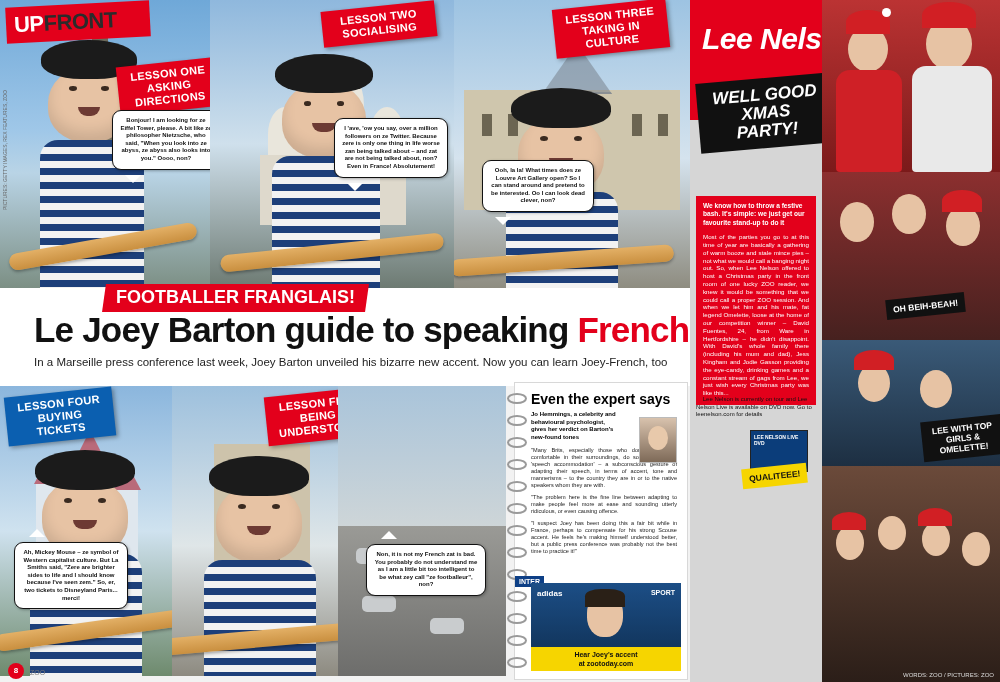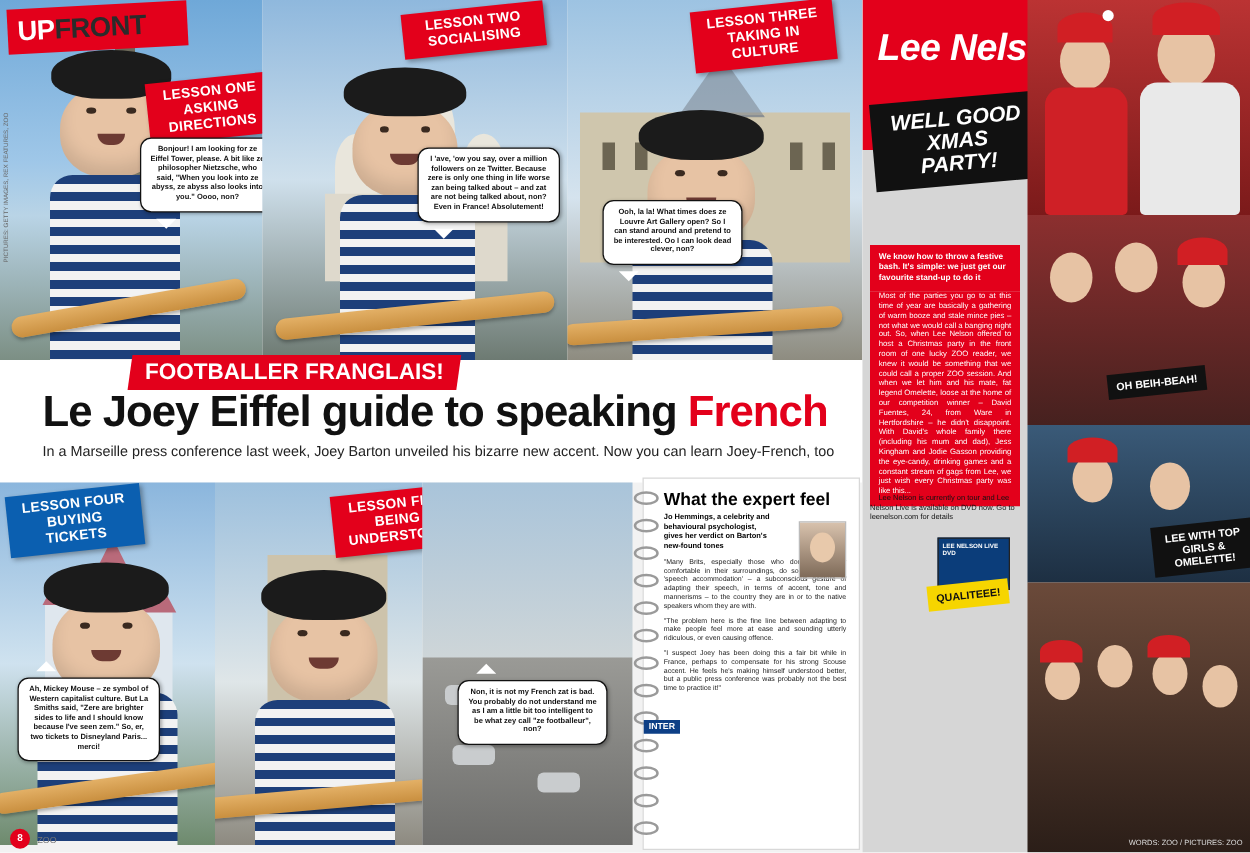--- a/index.html
+++ b/index.html
@@ -241,21 +241,21 @@
     </div>
 
     <div class="upfront">
       <span class="w">UP</span><span class="g">FRONT</span>
     </div>
     <div class="side-credit">PICTURES: GETTY IMAGES, REX FEATURES, ZOO</div>
 
     <div class="headline-wrap">
       <div class="kicker"><span>FOOTBALLER FRANGLAIS!</span></div>
       <div class="headline">
-        <span>Le Joey Eiffel guide to speaking </span><span class="fr">French</span>
+        <span>Le Joey Barton guide to speaking </span><span class="fr">French</span>
       </div>
       <div class="standfirst">In a Marseille press conference last week, Joey Barton unveiled his bizarre new accent. Now  you can learn Joey-French, too</div>
     </div>
 
     <div class="photo-strip2">
 
       <div class="photo q1">
         <div class="castle">
           <div class="t t1"></div>
             <div class="t t2"></div>
@@ -317,30 +317,40 @@
         <div class="ring" style="top:98px;"></div>
           <div class="ring" style="top:120px;"></div>
         <div class="ring" style="top:142px;"></div>
           <div class="ring" style="top:164px;"></div>
         <div class="ring" style="top:186px;"></div>
           <div class="ring" style="top:208px;"></div>
         <div class="ring" style="top:230px;"></div>
           <div class="ring" style="top:252px;"></div>
         <div class="ring" style="top:274px;"></div>
       </div>
-      <h3>What the expert feel</h3>
+      <h3>Even the expert says</h3>
       <div class="jo-photo">
           <div class="f"></div>
         </div>
       <div class="jo" style="width:88px;">Jo Hemmings, a celebrity and behavioural psychologist, gives her verdict on Barton's new-found tones</div>
       <p>"Many Brits, especially those who don't feel totally comfortable in their surroundings, do something called 'speech accommodation' – a subconscious gesture of adapting their speech, in terms of accent, tone and mannerisms – to the country they are in or to the native speakers whom they are with.</p>
       <p>"The problem here is the fine line between adapting to make people feel more at ease and sounding utterly ridiculous, or even causing offence.</p>
       <p>"I suspect Joey has been doing this a fair bit while in France, perhaps to compensate for his strong Scouse accent. He feels he's making himself understood better, but a public press conference was probably not the best time to practice it!"</p>
 
       <div class="inter-tag">INTER</div>
+      <div class="barton-photo">
+        <div class="adidas">adidas</div>
+        <div class="sport-tag">SPORT</div>
+        <div class="bp-head"></div>
+          <div class="bp-hair"></div>
+        <div class="zoo-strap">
+          <div>Hear Joey's accent</div>
+          <div>at zootoday.com</div>
+        </div>
+      </div>
     </div>
 
     <div class="folio-badge">8</div>
     <div class="page-no">ZOO</div>
   </div>
 
   <div class="right-page">
     <div class="rp-top">
       <div class="lee">Lee Nelson's</div>
     </div>

